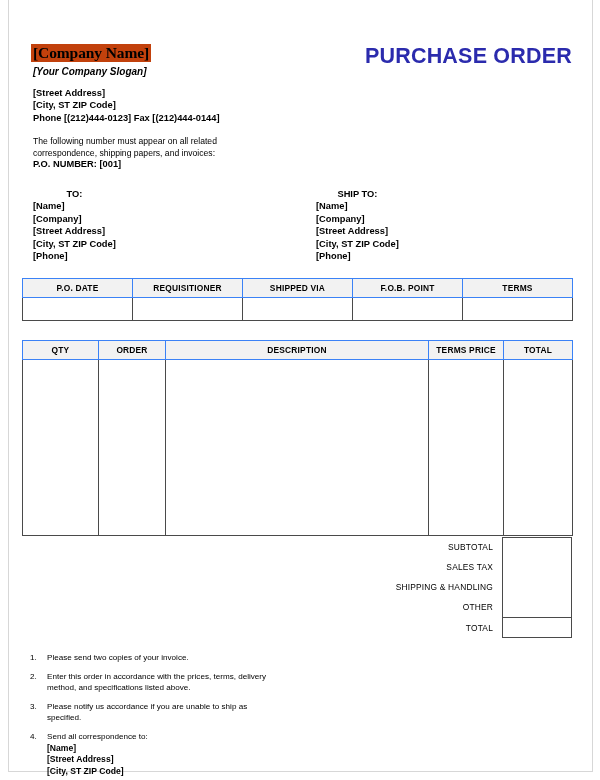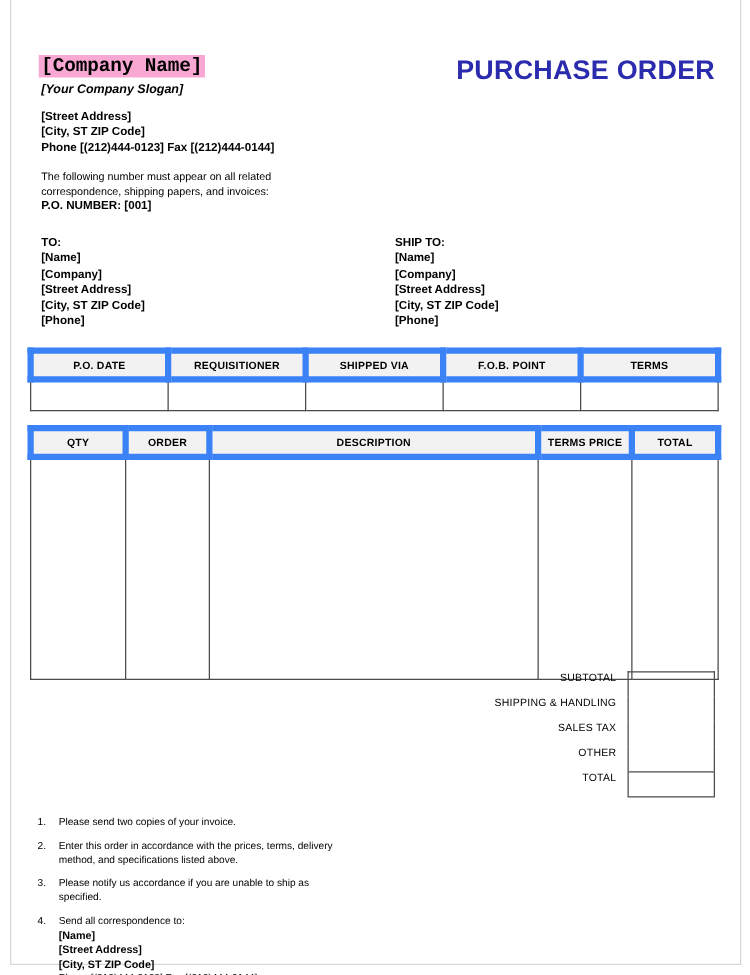--- a/index.html
+++ b/index.html
@@ -40,23 +40,23 @@
     height: 780px;
   }
 
   
   .company-name {
     position: absolute;
     left: 31px;
     top: 44px;
     font-size: 15.5px;
     font-weight: bold;
-    font-family: Liberation Mono, monospace;
+    font-family: Liberation Serif, serif;
     letter-spacing: -0.1px;
-    background: #f9a8d4;
+    background: #c2410c;
     padding: 1px 2px 1px 2px;
     line-height: 16px;
     white-space: nowrap;
   }
   .company-slogan {
     position: absolute;
     left: 33px;
     top: 66px;
     font-size: 10px;
     font-weight: bold;
@@ -102,32 +102,32 @@
   
   .party {
     position: absolute;
     font-size: 9.3px;
     font-weight: bold;
     line-height: 12.4px;
     white-space: nowrap;
   }
   .party.to      { left: 33px;  top: 188px; }
   .party.ship-to { left: 304px; top: 188px; margin-left: 12px; }
-  .party .label { display: block; }
+  .party .label { display: block; text-align: center; }
   .party .line  { display: block; }
 
   
   .po-table {
     position: absolute;
     border-collapse: collapse;
     table-layout: fixed;
     font-size: 8.5px;
   }
   .po-table th {
-    border: 5px solid #3b82f6;
+    border: 1px solid #3b82f6;
     background: #f2f2f2;
     font-weight: bold;
     text-align: center;
     letter-spacing: 0.2px;
     height: 18px;
     padding: 0;
     font-size: 8.4px;
   }
   .po-table td {
     border: 1px solid #4a4a4a;
@@ -153,20 +153,21 @@
 
   
   .totals {
     position: absolute;
     left: 370px;
     top: 537px;
     width: 202px;
   }
   .totals-row {
     display: flex;
+    align-items: center;
     height: 20px;
   }
   .totals-label {
     flex: 1 1 auto;
     text-align: right;
     padding-right: 9px;
     font-size: 8.4px;
     letter-spacing: 0.2px;
     white-space: nowrap;
   }
@@ -317,25 +318,25 @@
         </tr>
       </tbody>
     </table>
 
     <div class="totals">
       <div class="totals-row">
         <div class="totals-label">SUBTOTAL</div>
         <div class="totals-cell"></div>
       </div>
       <div class="totals-row">
+        <div class="totals-label">SALES TAX</div>
+        <div class="totals-cell"></div>
+      </div>
+      <div class="totals-row">
         <div class="totals-label">SHIPPING &amp; HANDLING</div>
-        <div class="totals-cell"></div>
-      </div>
-      <div class="totals-row">
-        <div class="totals-label">SALES TAX</div>
         <div class="totals-cell"></div>
       </div>
       <div class="totals-row">
         <div class="totals-label">OTHER</div>
         <div class="totals-cell"></div>
       </div>
       <div class="totals-row total-row">
         <div class="totals-label">TOTAL</div>
         <div class="totals-cell"></div>
       </div>

